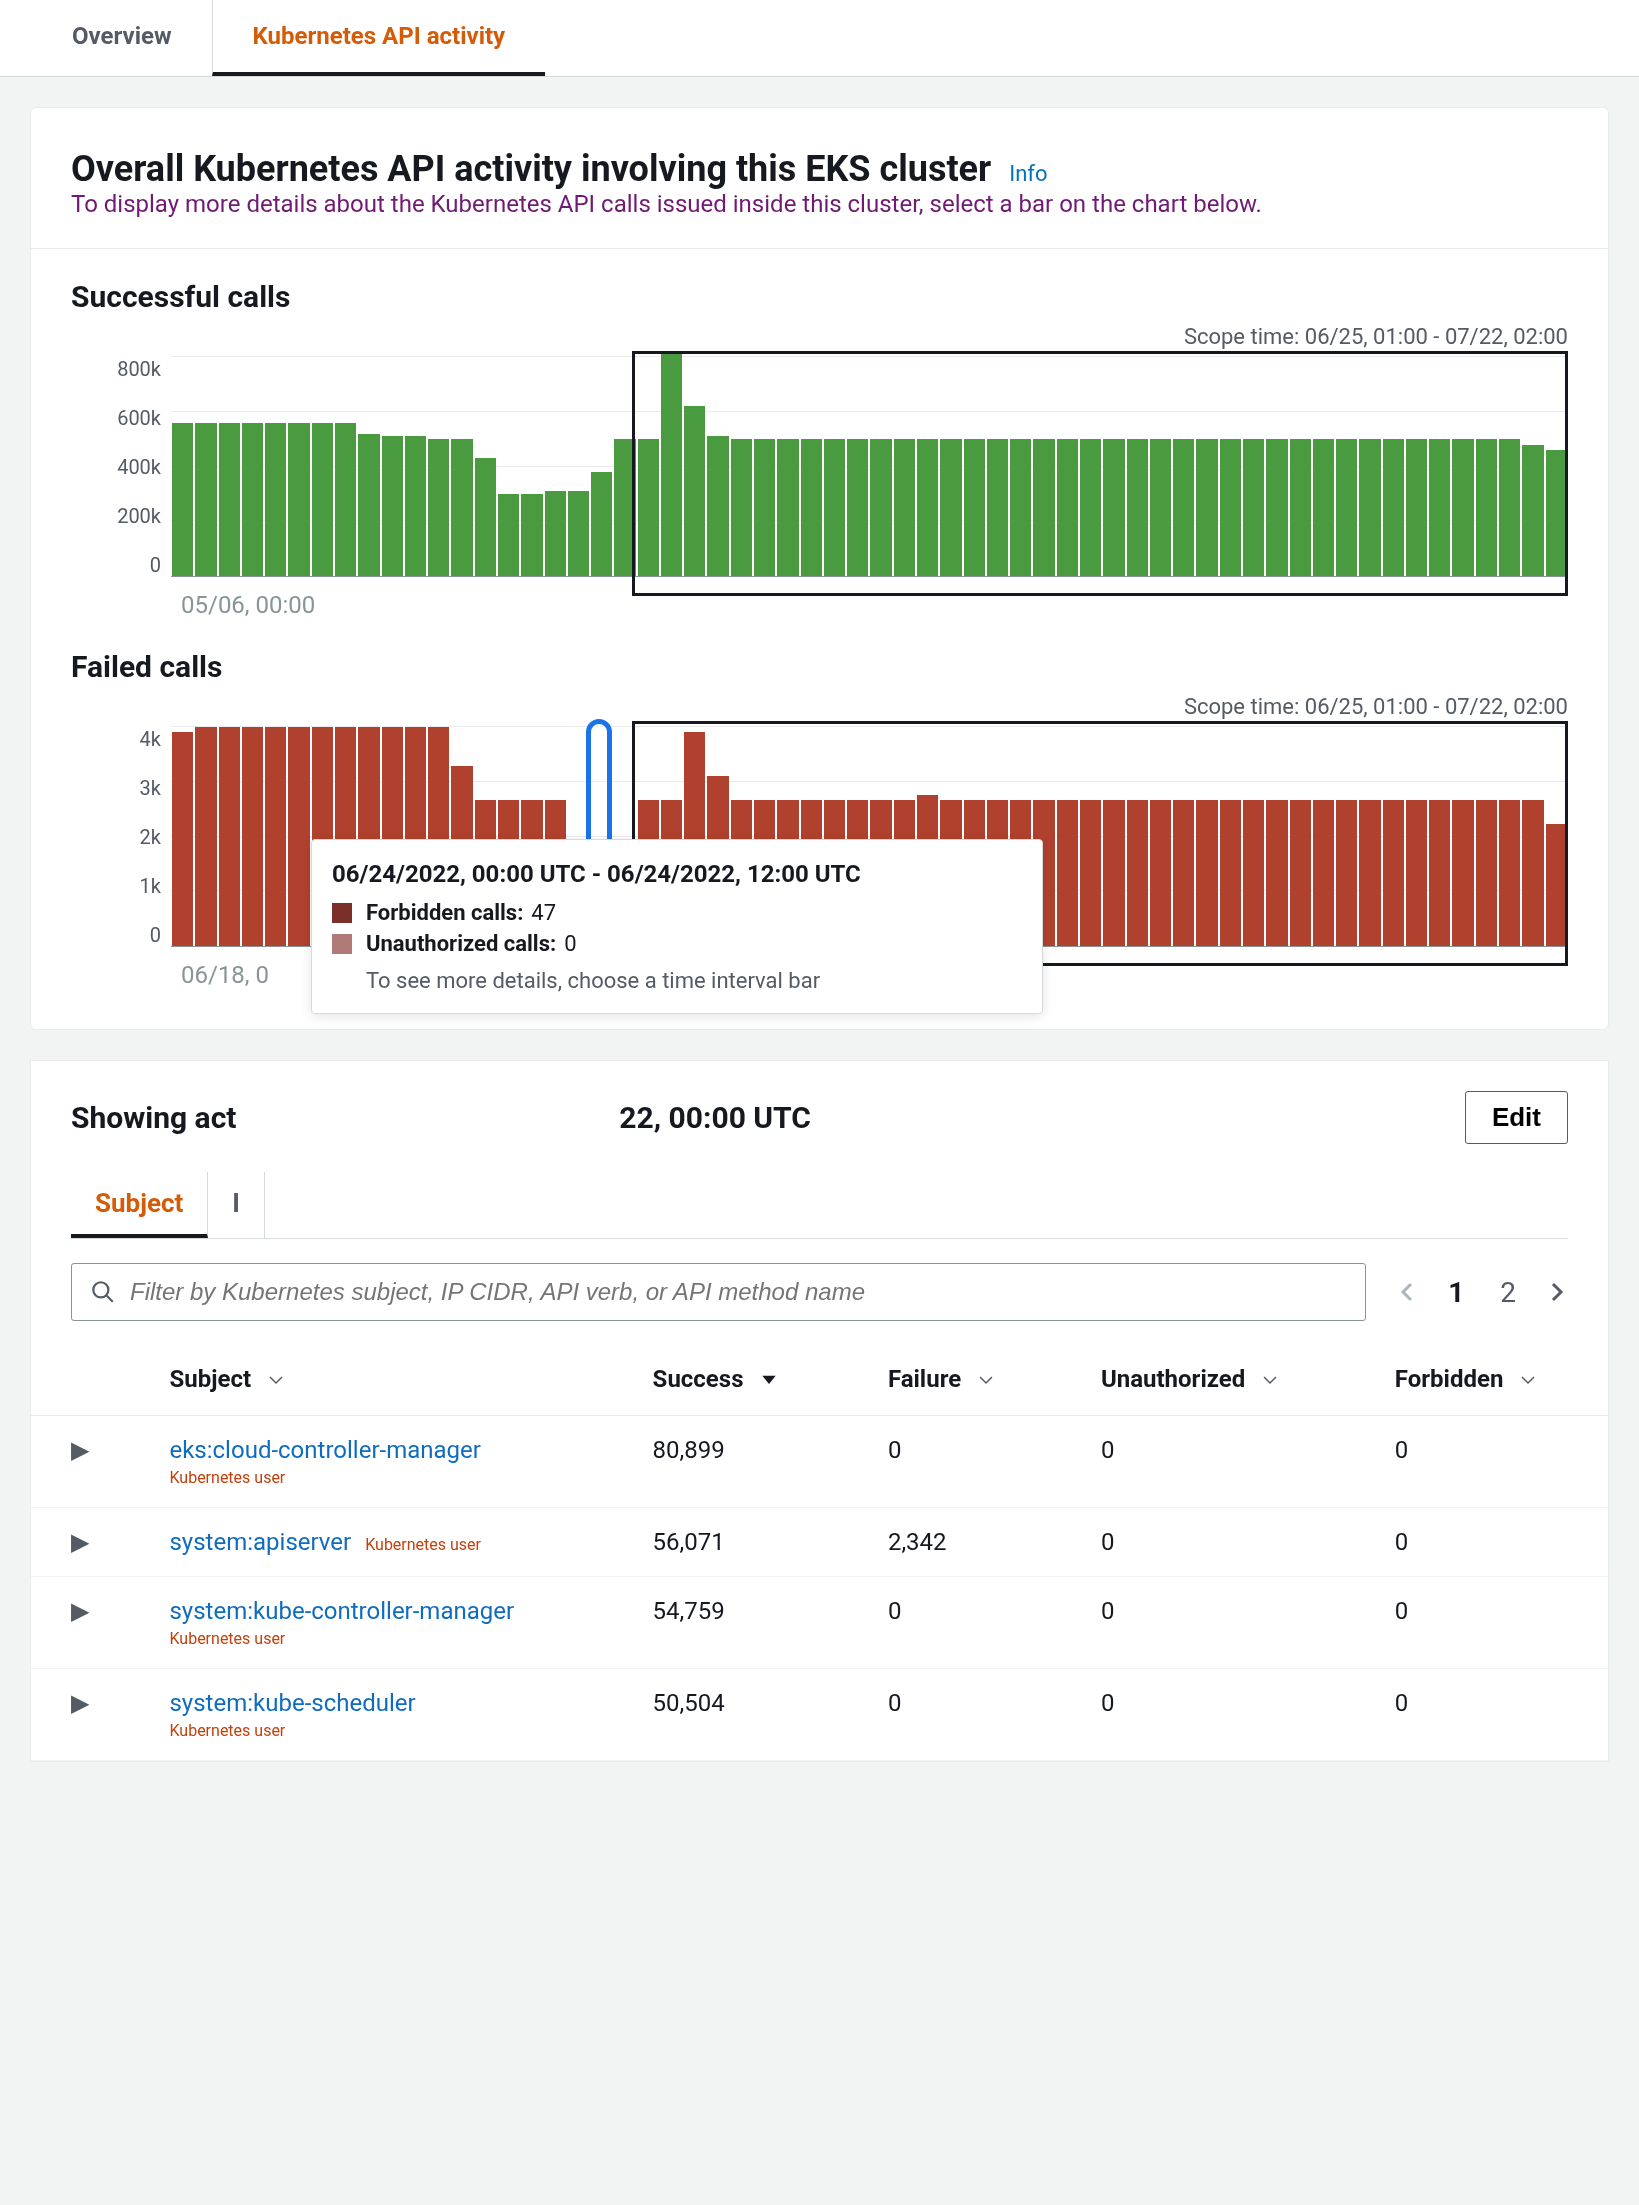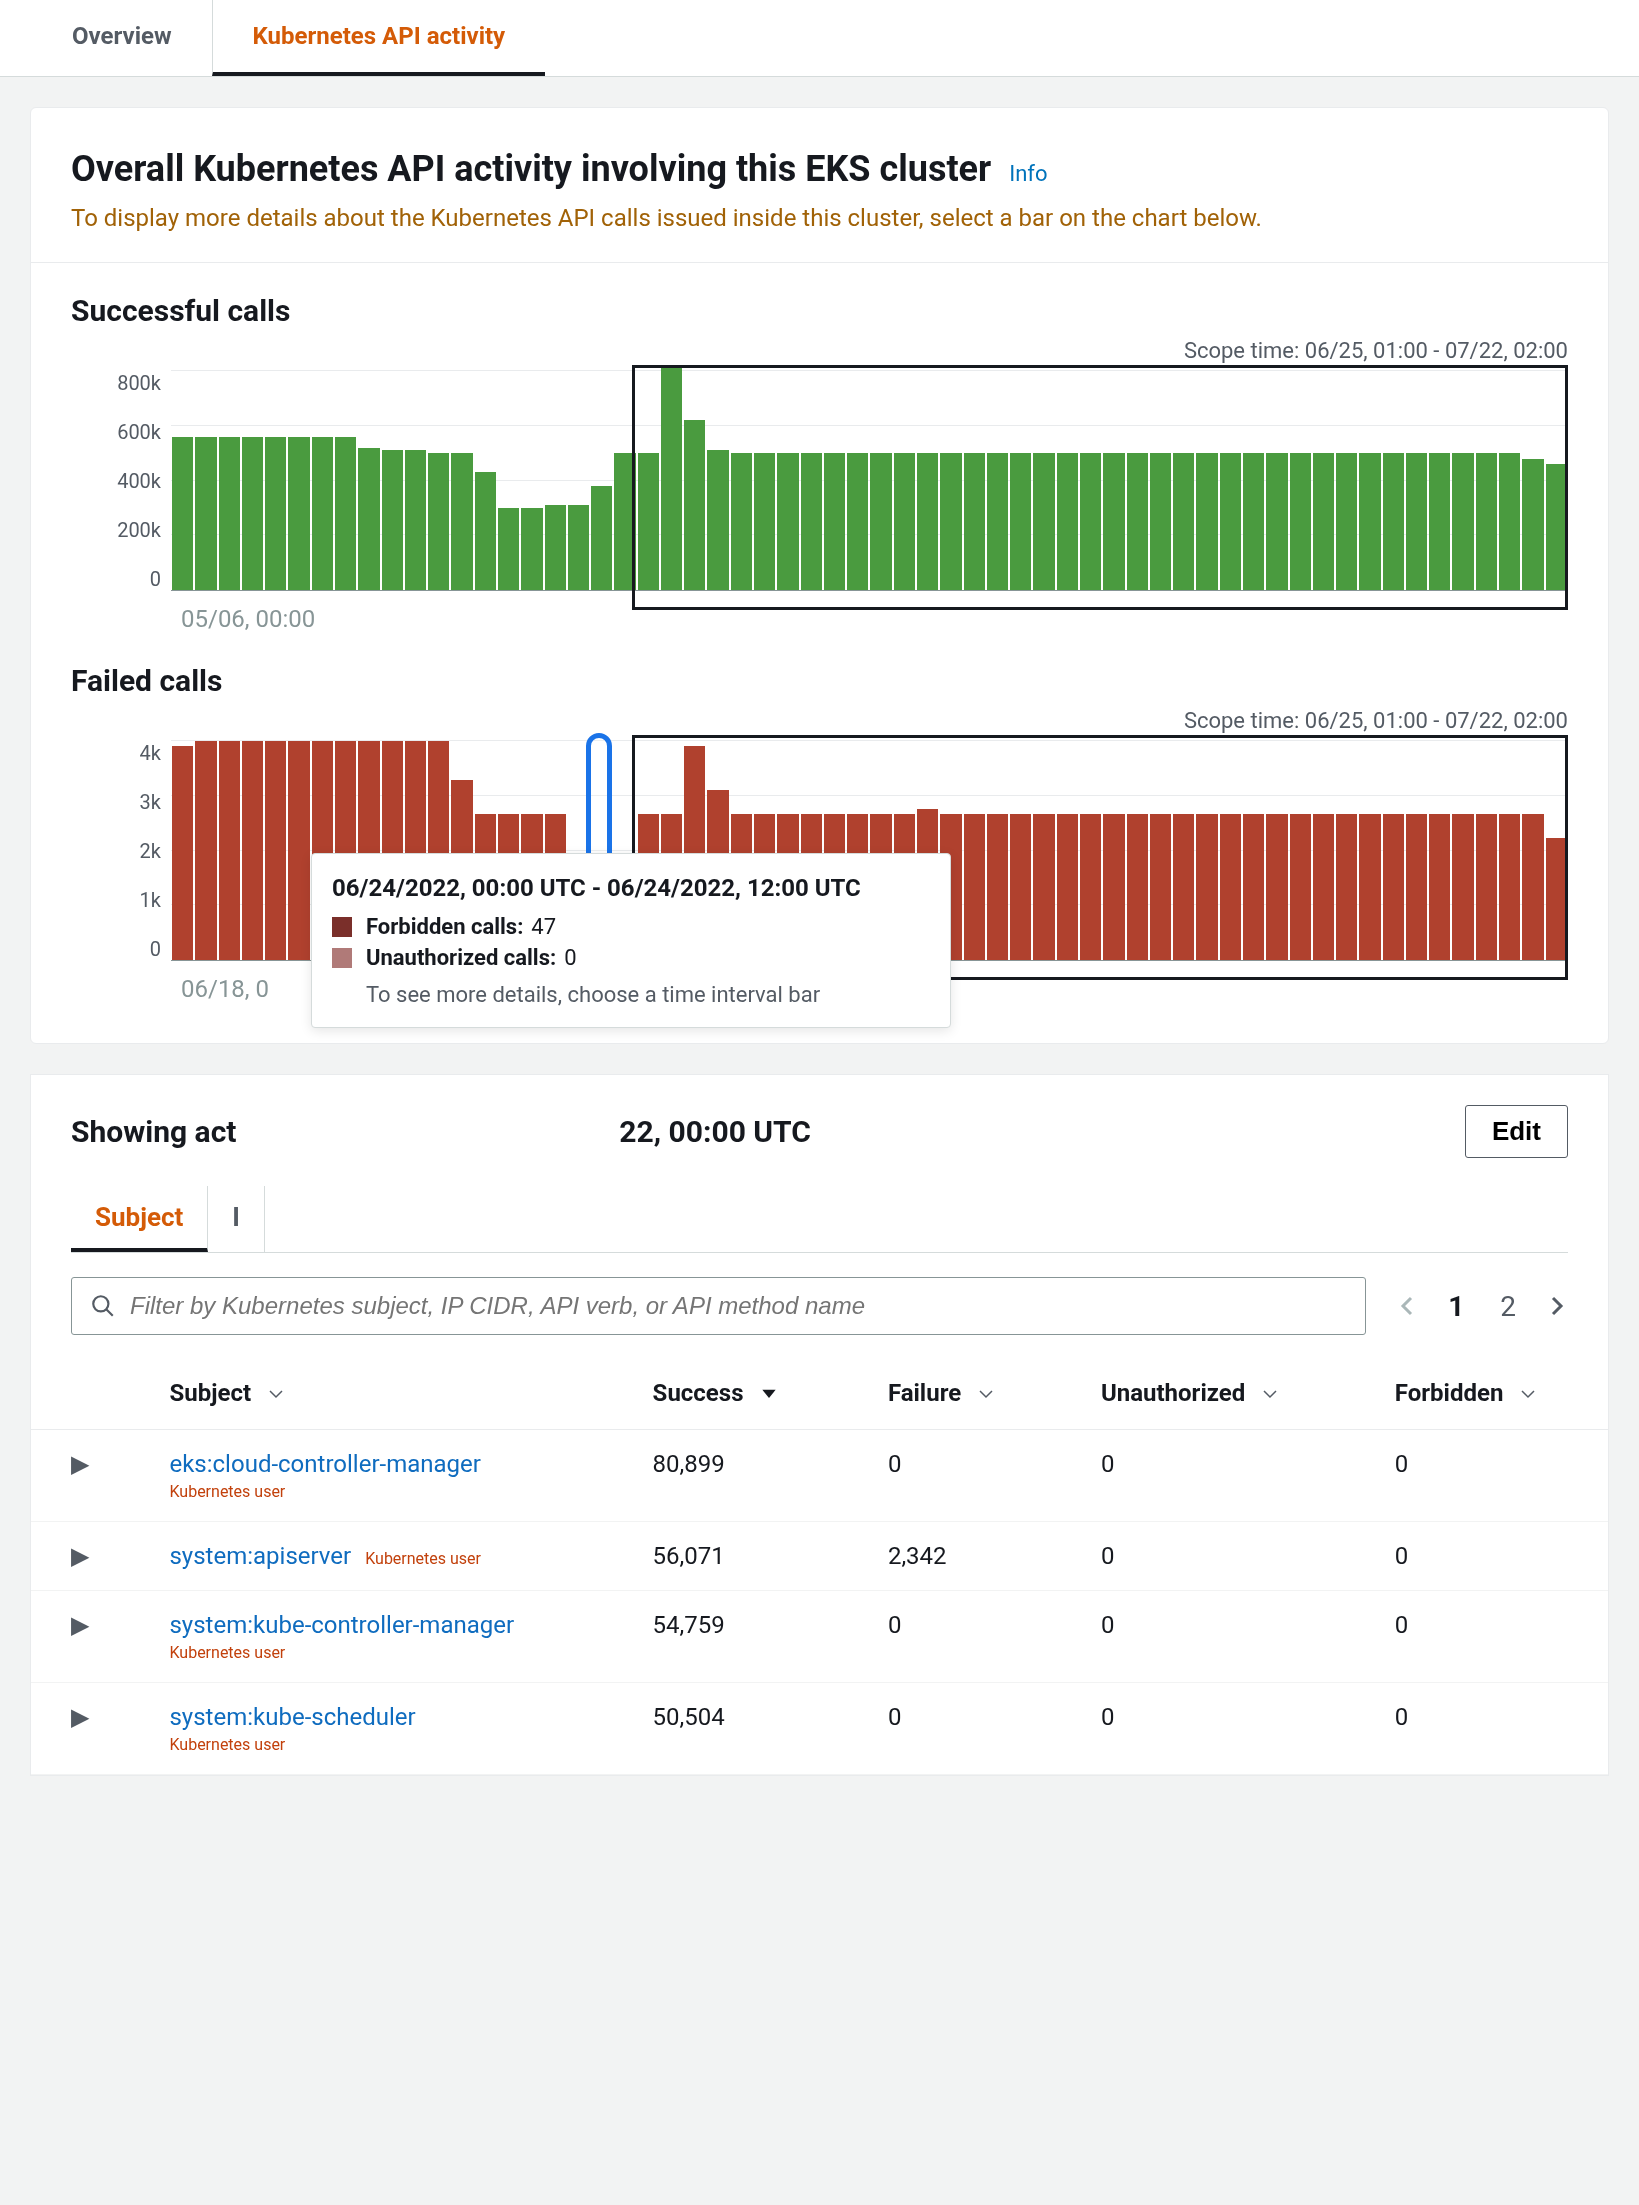--- a/index.html
+++ b/index.html
@@ -44,22 +44,21 @@
     display: inline;
   }
   .info-link {
     color: #0073bb;
     font-size: 22px;
     font-weight: 400;
     margin-left: 12px;
     cursor: pointer;
   }
   .panel-header p {
-    margin-top: 14px;
-    color: #a16207;
+    color: #701a75;
     font-size: 24px;
   }
   .charts { padding: 30px 40px 10px 40px; }
   .chart-block { margin-bottom: 30px; position: relative; }
   .chart-title {
     font-size: 30px;
     font-weight: 700;
     margin-bottom: 10px;
   }
   .scope-line {
@@ -130,21 +129,21 @@
     position: absolute;
     left: 240px;
     top: 190px;
     background: #fff;
     border: 1px solid #d5dbdb;
     border-radius: 4px;
     padding: 20px 28px 20px 20px;
     box-shadow: 0 3px 12px rgba(0,0,0,0.1);
     font-size: 22px;
     z-index: 5;
-    width: 640px;
+    width: 732px;
   }
   .tooltip-title { font-weight: 700; margin-bottom: 12px; font-size: 24px;}
   .tt-row { display: flex; align-items: center; margin: 6px 0; }
   .tt-swatch { width: 20px; height: 20px; margin-right: 14px; flex-shrink:0;}
   .tt-label { font-weight: 700; margin-right: 8px; }
   .tt-hint { color: #545b64; margin-top: 12px; margin-left: 34px; font-size: 22px;}
   .secondary-panel {
     border-top: 1px solid #e9ebed;
     background: #fff;
     margin: 0 30px 30px 30px;

